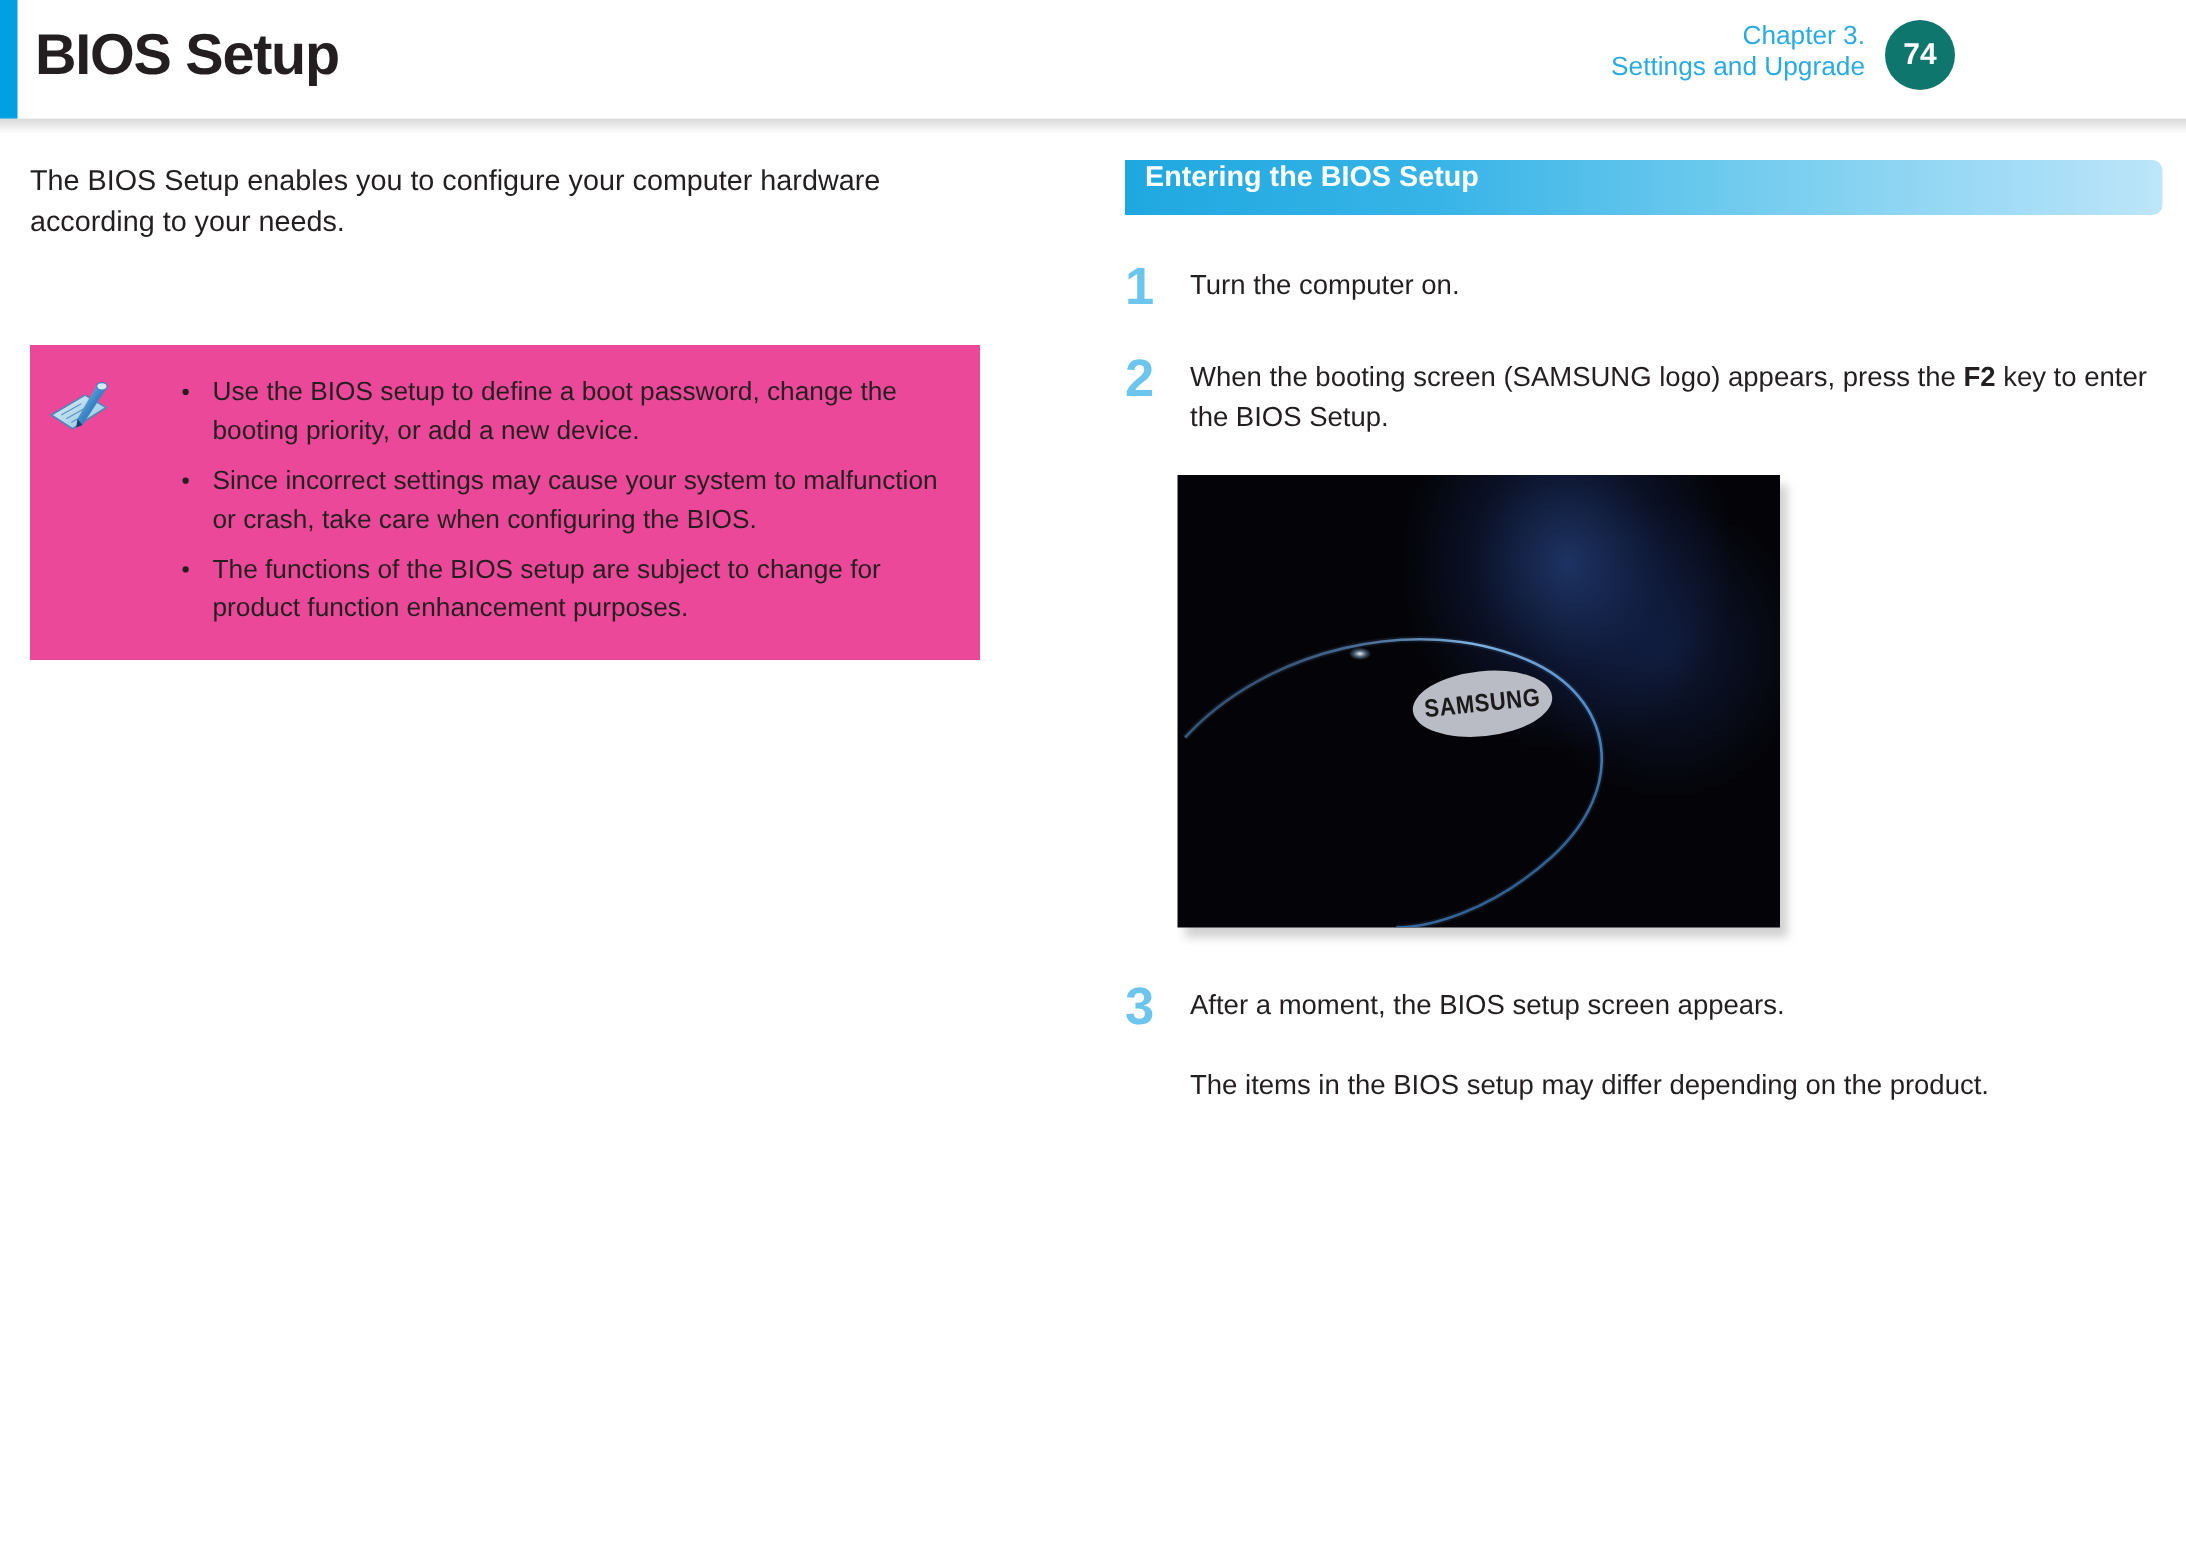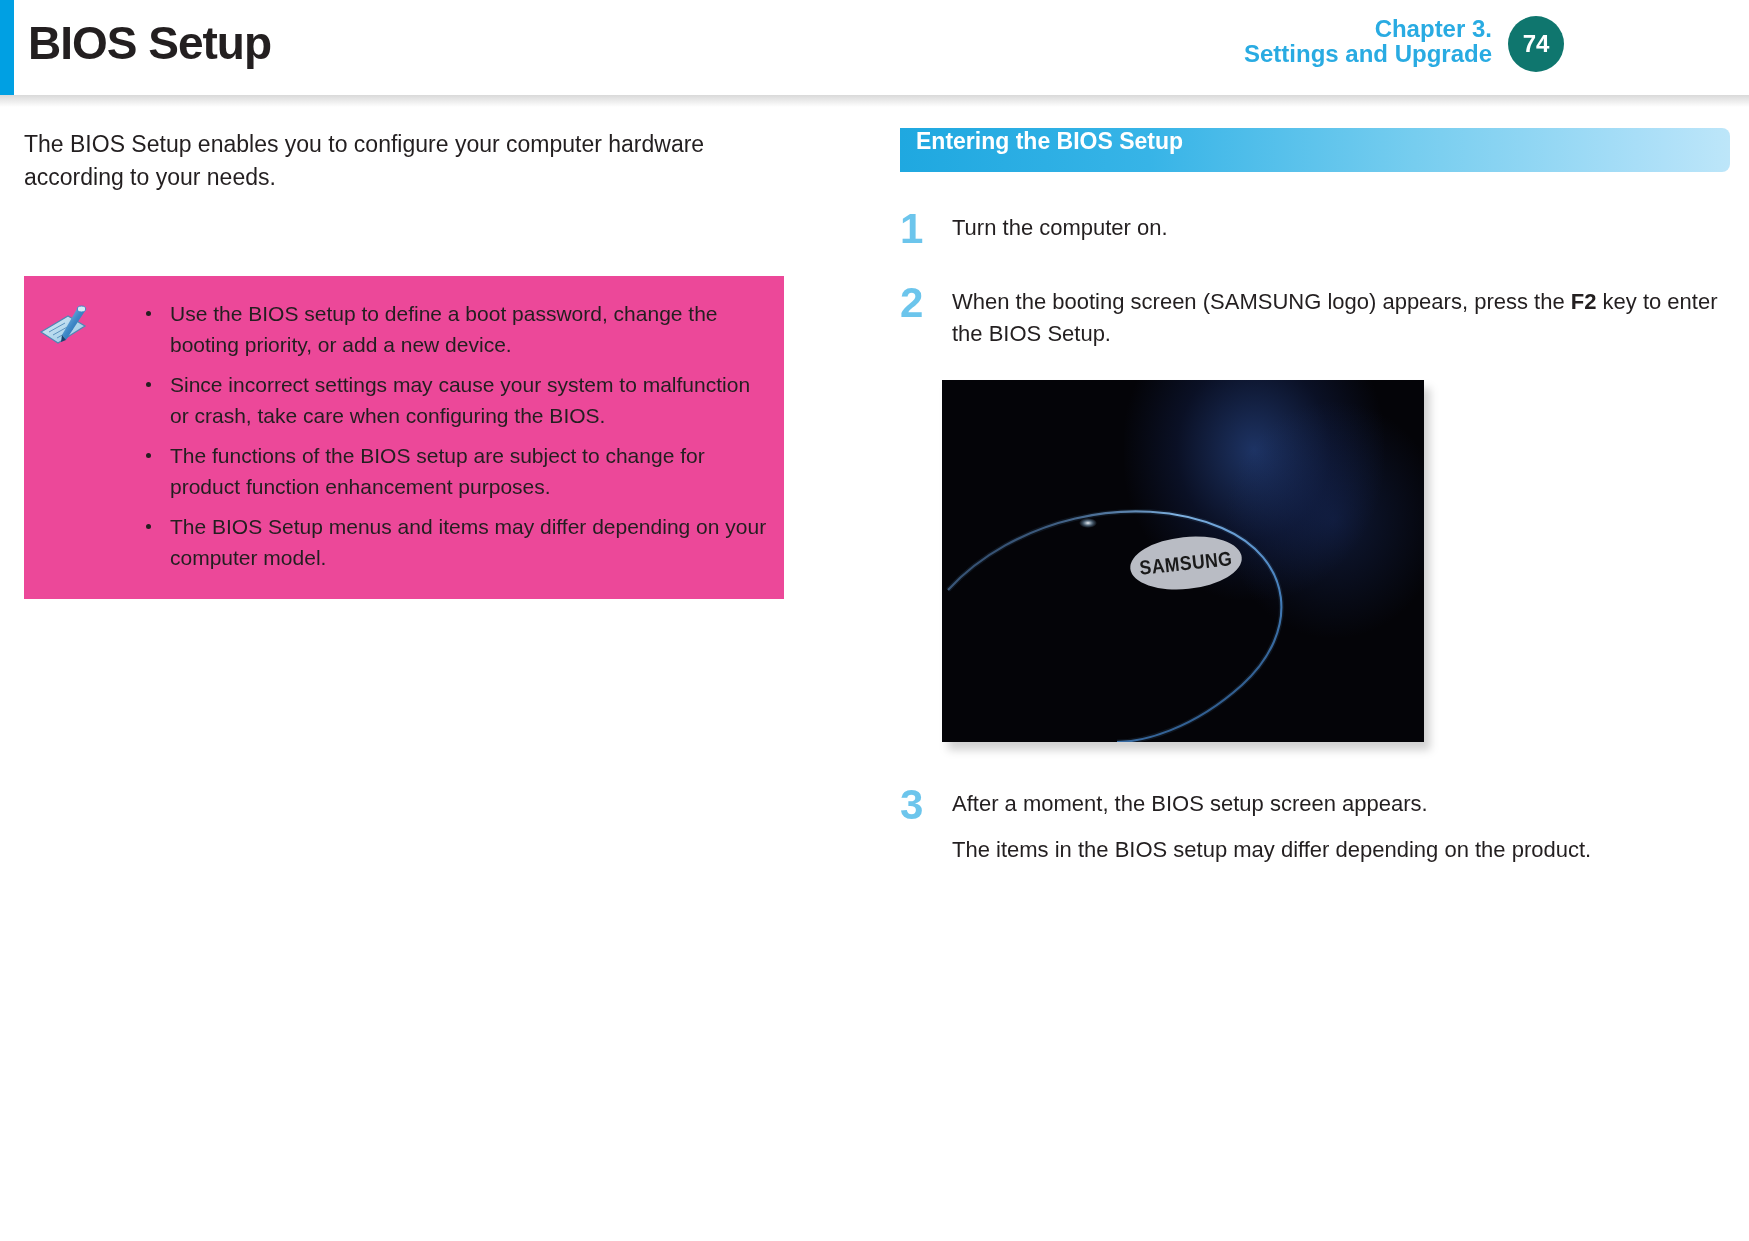--- a/index.html
+++ b/index.html
@@ -41,22 +41,22 @@
     color: #231f20;
     font-family: "Liberation Sans", sans-serif;
     white-space: nowrap;
   }
   .header-chapter {
     position: absolute;
     right: 268px;
     top: 16px;
     text-align: right;
     color: #29ABE2;
-    font-weight: bold;
-    font-size: 24px;
+    font-weight: normal;
+    font-size: 21px;
     line-height: 25px;
     white-space: nowrap;
   }
   .page-number-badge {
     position: absolute;
     right: 196px;
     top: 16px;
     width: 56px;
     height: 56px;
     border-radius: 50%;
@@ -171,21 +171,21 @@
     line-height: 34px;
     font-family: "Liberation Sans", sans-serif;
   }
   .step-body {
     flex: 1;
     font-size: 22px;
     line-height: 32px;
     color: #231f20;
   }
   .step-body p { margin: 0; }
-  .step-body p + p { margin-top: 14px; }
+  .step-body p + p { margin-top: 32px; }
   .kbd-bold { font-weight: bold; }
 
   
   .boot-figure {
     position: relative;
     margin: 30px 0 0 42px;
     width: 482px;
     height: 362px;
   }
   .boot-figure .shadow {
@@ -294,24 +294,20 @@
         <span class="bullet-dot"></span>
         <span>Use the BIOS setup to define a boot password, change the booting priority, or add a new device.</span>
       </li>
       <li>
         <span class="bullet-dot"></span>
         <span>Since incorrect settings may cause your system to malfunction or crash, take care when configuring the BIOS.</span>
       </li>
       <li>
         <span class="bullet-dot"></span>
         <span>The functions of the BIOS setup are subject to change for product function enhancement purposes.</span>
-      </li>
-      <li>
-        <span class="bullet-dot"></span>
-        <span>The BIOS Setup menus and items may differ depending on your computer model.</span>
       </li>
     </ul>
   </div>
 </div>
 
 <div class="col-right">
 
   <div class="section-bar">
     <span class="section-bar-title">Entering the BIOS Setup</span>
   </div>

